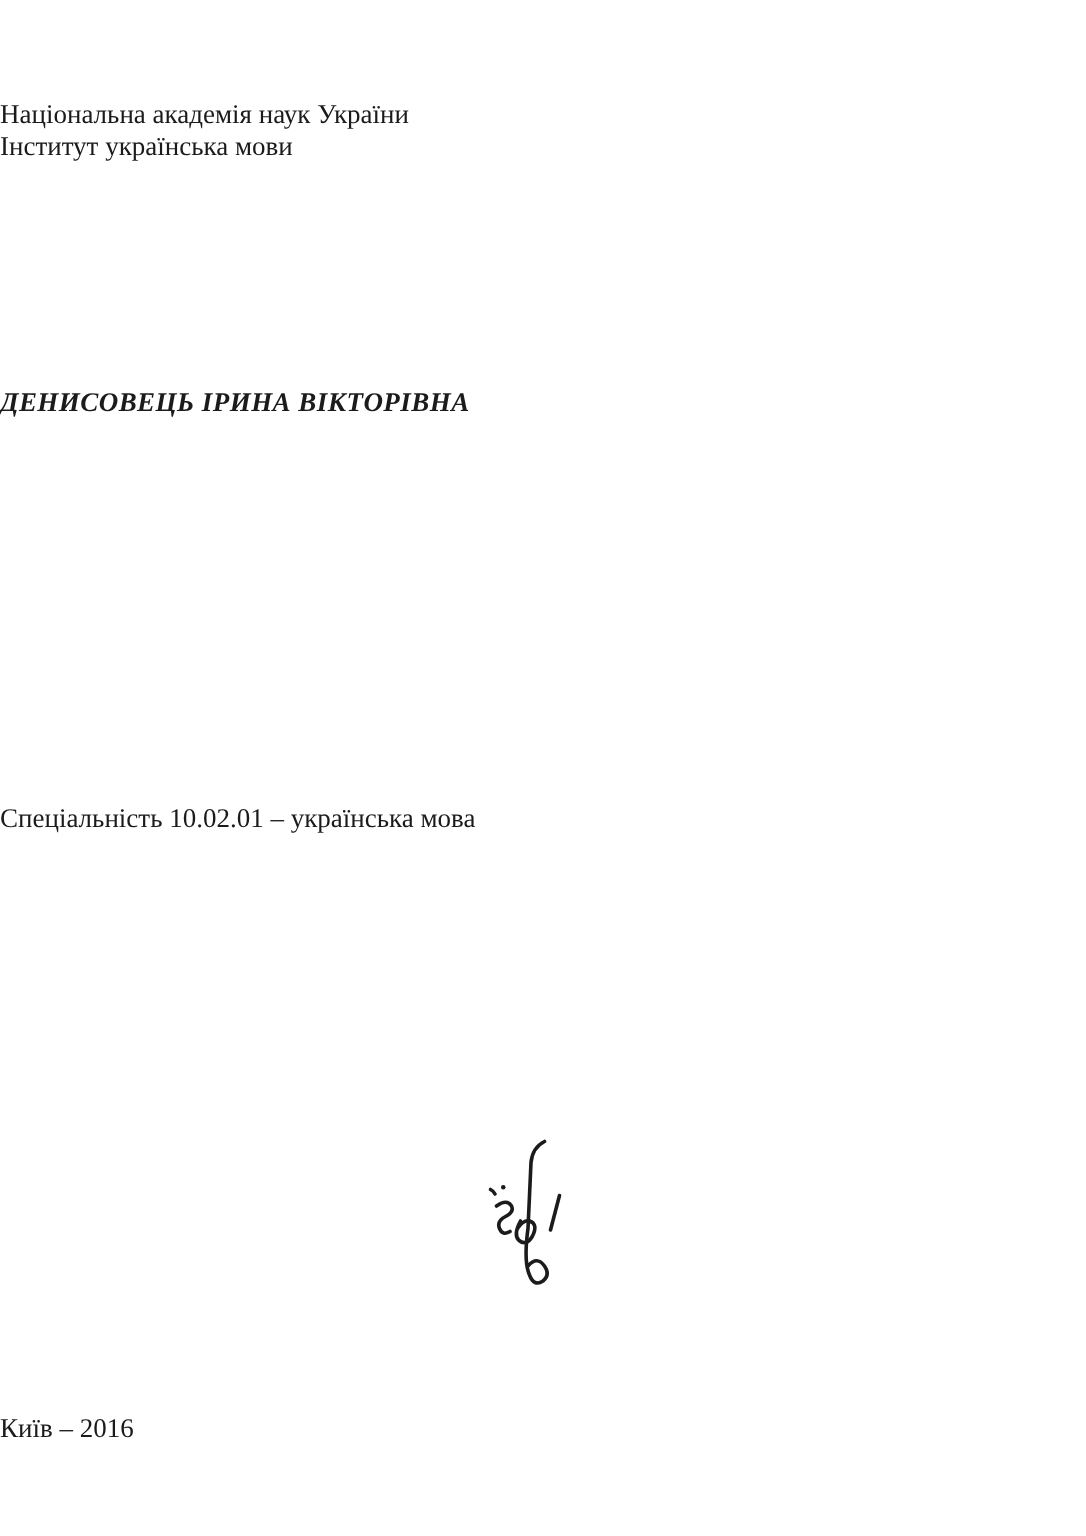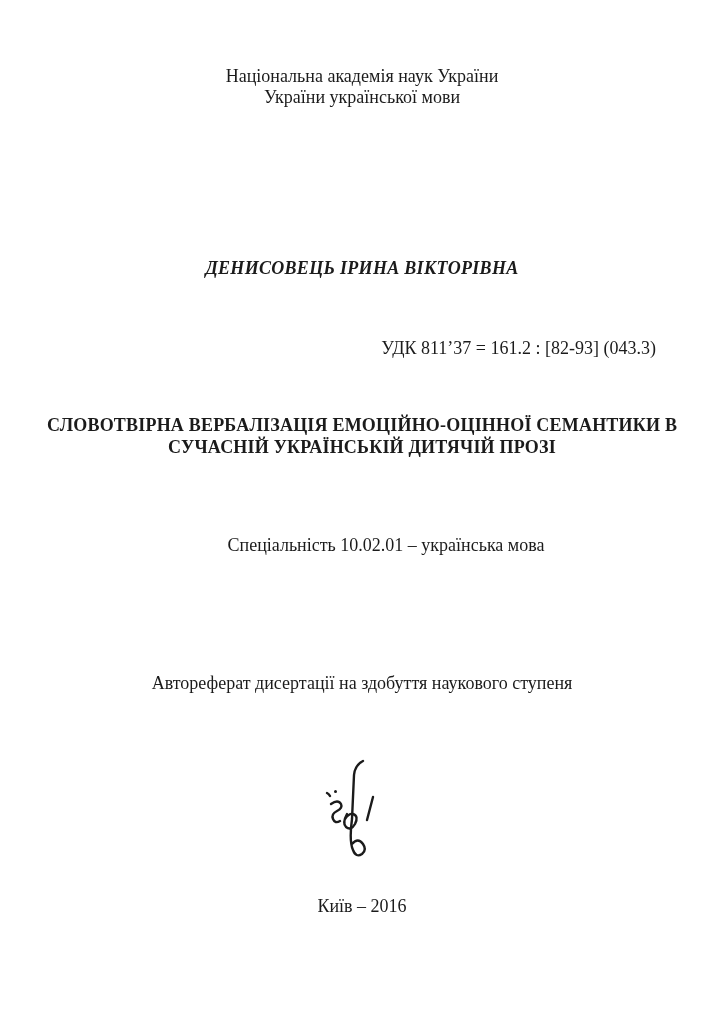--- a/index.html
+++ b/index.html
@@ -16,63 +16,57 @@
     font-family: "Liberation Serif", "DejaVu Serif", serif;
     color: #1b1b1b;
     -webkit-font-smoothing: antialiased;
   }
   .tblock {
     position: absolute;
     left: 0;
     right: 0;
     font-size: 18px;
     line-height: 21px;
-    text-align: center;
+    text-align: left;
     white-space: nowrap;
   }
   .tblock .line { display: block; }
   .bold { font-weight: 700; }
   .header-block   { top: 66px; }
   .author-block   { top: 258px; letter-spacing: 0.3px; font-style: italic; }
   .udc-block      { top: 338px; text-align: right; padding-right: 68px; }
   .title-block    { top: 414px; line-height: 22px; letter-spacing: 0.2px; }
-  .specialty-block{ top: 535px; margin-left: 48px; }
+  .specialty-block{ top: 535px; }
   .abstract-block { top: 673px; }
-  .footer-block   { top: 896px; }
+  .footer-block   { top: 942px; }
   .signature {
     position: absolute;
     left: 320px;
     top: 756px;
     width: 60px;
     height: 114px;
   }
 </style>
 </head>
 <body>
 
 <div class="page">
 
   <div class="tblock header-block">
     <span class="line">Національна академія наук України</span>
-    <span class="line">України української мови</span>
+    <span class="line">Інститут українська мови</span>
   </div>
 
   <div class="tblock author-block bold">ДЕНИСОВЕЦЬ ІРИНА ВІКТОРІВНА</div>
 
-  <div class="tblock udc-block">УДК 811’37 = 161.2 : [82-93] (043.3)</div>
 
-  <div class="tblock title-block bold">
-    <span class="line">СЛОВОТВІРНА ВЕРБАЛІЗАЦІЯ ЕМОЦІЙНО-ОЦІННОЇ СЕМАНТИКИ В</span>
-    <span class="line">СУЧАСНІЙ УКРАЇНСЬКІЙ ДИТЯЧІЙ ПРОЗІ</span>
-  </div>
 
   <div class="tblock specialty-block">Спеціальність 10.02.01 – українська мова</div>
 
   <div class="tblock abstract-block">
-    <span class="line">Автореферат дисертації на здобуття наукового ступеня</span>
   </div>
 
   <div class="signature">
     <svg viewBox="0 0 60 114" width="60" height="114" aria-hidden="true">
       <g fill="none" stroke="#1b1b1b" stroke-width="2.4" stroke-linecap="round" stroke-linejoin="round">
         <path d="M7 37 q2 1 3 3"></path>
         <circle cx="15.5" cy="35.5" r="1.5" fill="#1b1b1b" stroke="none"></circle>
         <path d="M11 48 q7 -5 10 0 q2 4 -4 7 q-6 3 -4 8 q2 5 7 2"></path>
         <path d="M27 58 q-5 9 -1 13 q5 4 9 -3 q4 -8 -2 -10 q-4 -1 -8 5"></path>
         <path d="M43 5 q-8 4 -9 14 l-2 44 q-3 22 1 31 q3 8 9 4 q5 -4 1 -10 q-5 -7 -11 0"></path>

